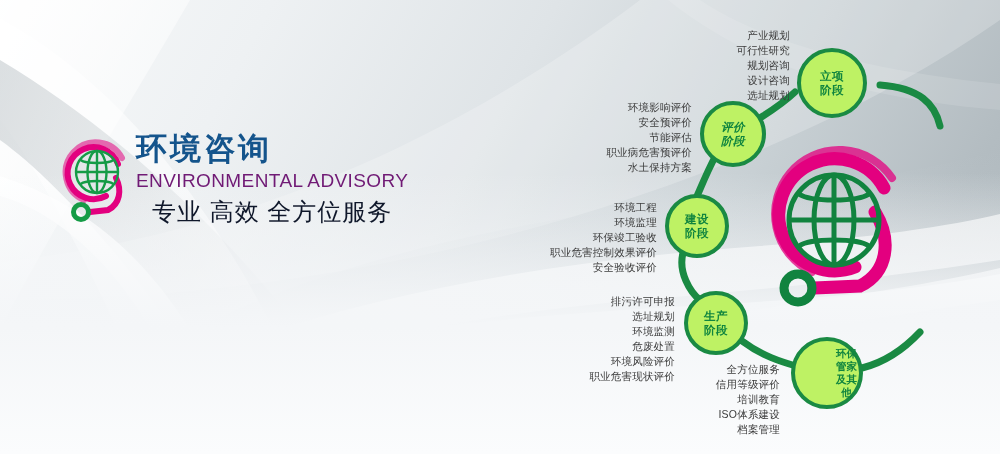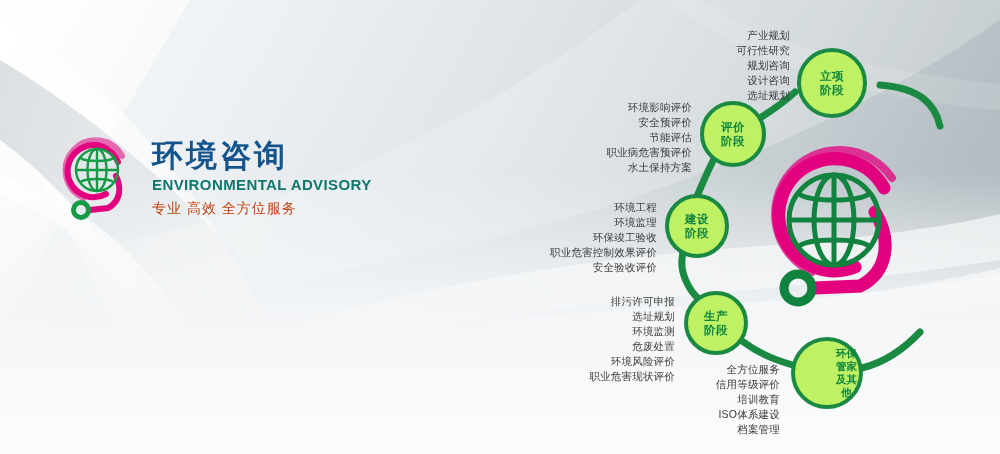--- a/index.html
+++ b/index.html
@@ -17,32 +17,32 @@
     background:linear-gradient(118deg,#f7f9fa 0%,#eef1f3 22%,#dfe4e7 45%,#c8d0d4 68%,#b3bcc1 86%,#a9b3b8 100%);
   }
   .bg-lower{
     background:linear-gradient(0deg,#fbfcfd 0%,#f4f6f8 28%,rgba(244,246,248,0.0) 62%);
   }
   svg.bgsvg{position:absolute;inset:0;width:1000px;height:454px;}
 
   
   .brand{position:absolute;left:60px;top:132px;display:flex;align-items:center;}
   .brand-mark{position:relative;width:76px;height:92px;flex:0 0 auto;}
-  .brand-text{margin-left:16px;}
+  .brand-text{margin-left:0;}
   .brand-cn{
     font-size:31px;font-weight:bold;color:#14548c;letter-spacing:3px;
     line-height:1.12;white-space:nowrap;
   }
   .brand-en{
-    font-size:15px;font-weight:bold;color:#0f766e;letter-spacing:0.4px;
+    font-size:19px;font-weight:normal;color:#701a75;letter-spacing:0.4px;
     line-height:1.25;white-space:nowrap;margin-top:2px;
   }
   .brand-sub{
-    font-size:14px;color:#c2410c;letter-spacing:1px;line-height:1.3;
-    white-space:nowrap;margin-top:4px;
+    font-size:24px;color:#0f172a;letter-spacing:1px;line-height:1.3;
+    white-space:nowrap;margin-top:4px;text-align:center;
   }
 
   
   .diagram{position:absolute;left:0;top:0;width:1000px;height:454px;}
   .node-label{
     font-size:11.5px;font-weight:bold;color:#10853f;line-height:1.22;
     text-align:center;letter-spacing:0.5px;
   }
   .node{
     position:absolute;border-radius:50%;background:#bef264;
@@ -162,21 +162,21 @@
       </div>
     </div>
     <div class="item-list" style="left:600px;top:28px;width:190px;">
       <div>产业规划</div>
       <div>可行性研究</div>
       <div>规划咨询</div>
       <div>设计咨询</div>
       <div>选址规划</div>
     </div>
 
-    <div class="node" style="left:700px;top:101px;width:66px;height:66px;">
+    <div class="node" style="left:700px;top:101px;width:66px;height:66px;font-style:italic;">
       <div class="node-label">
         <span>评价</span><br>
         <span>阶段</span>
       </div>
     </div>
     <div class="item-list" style="left:500px;top:100px;width:192px;">
       <div>环境影响评价</div>
       <div>安全预评价</div>
       <div>节能评估</div>
       <div>职业病危害预评价</div>

